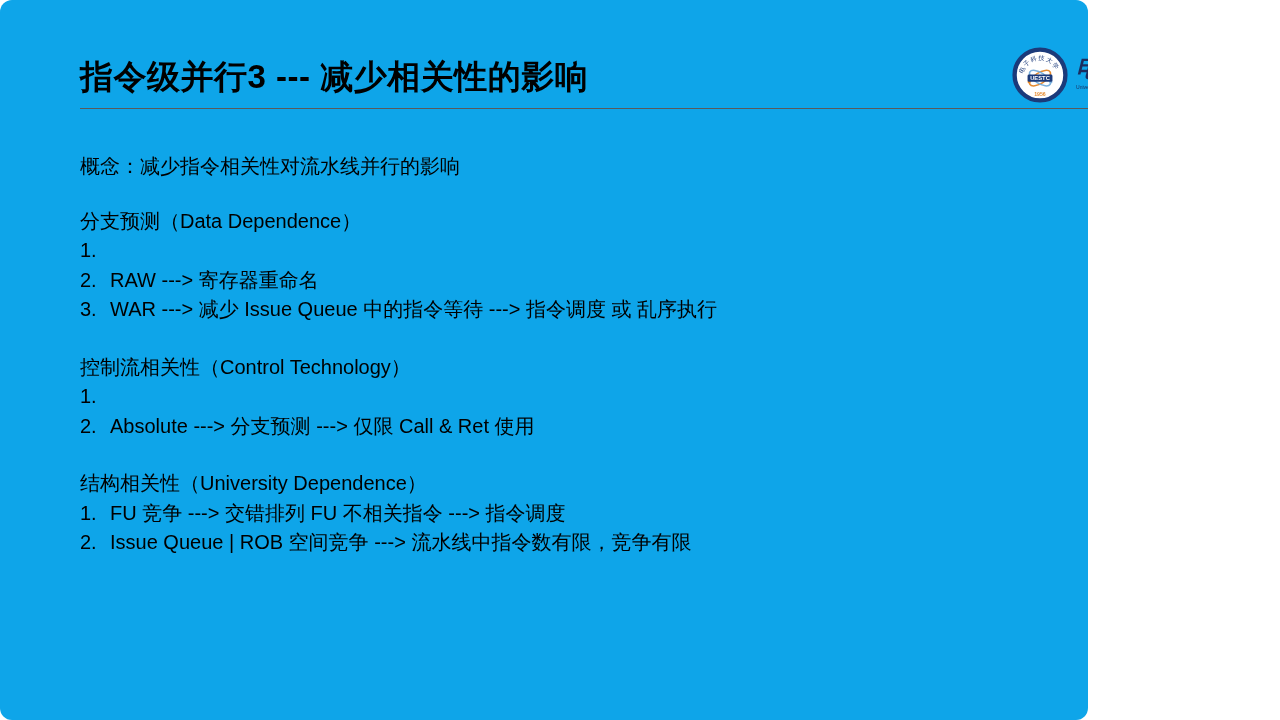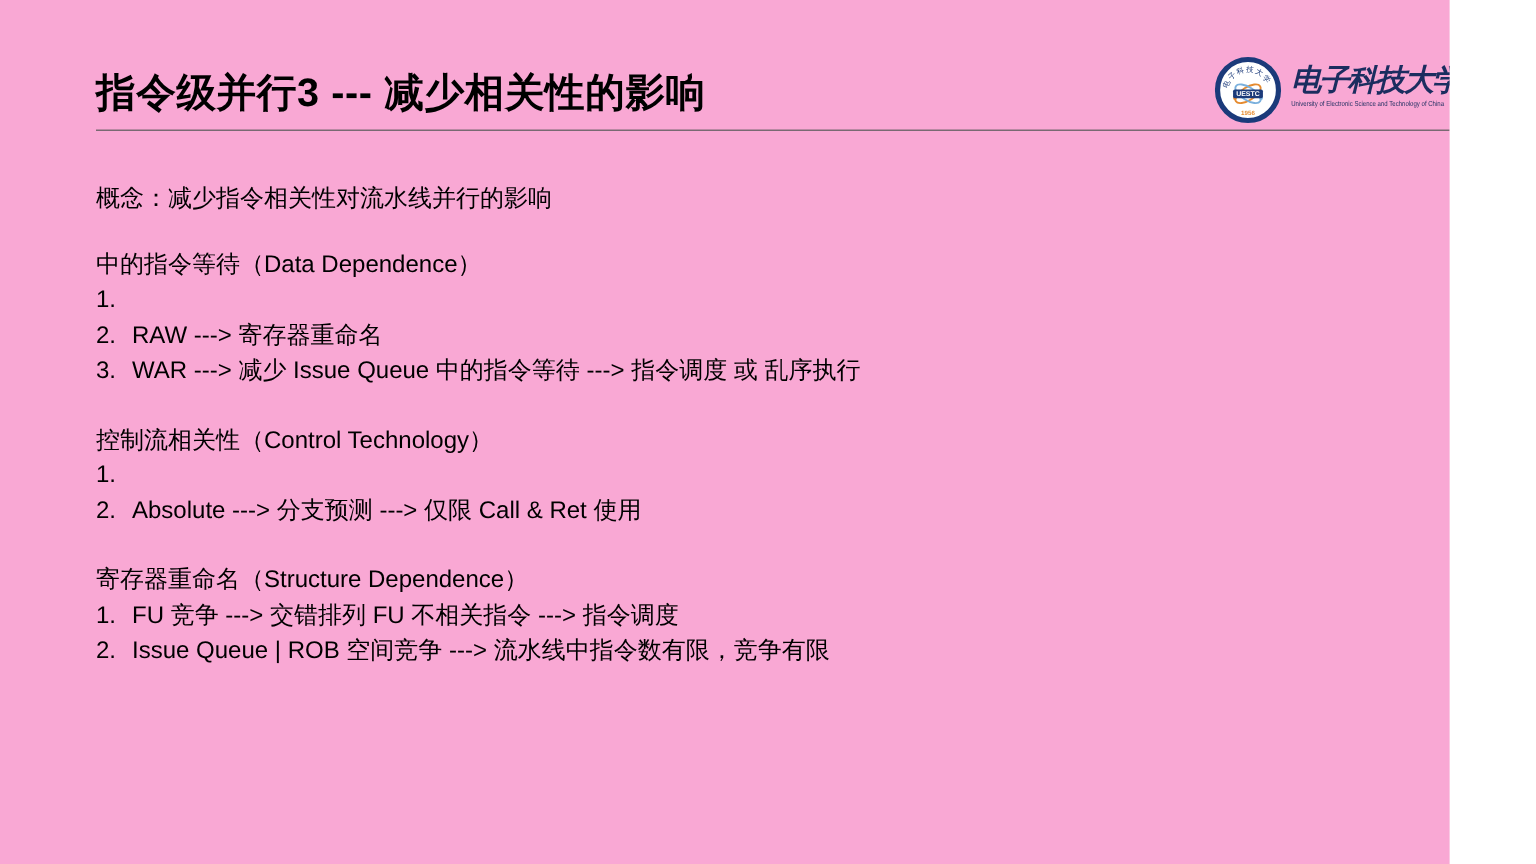--- a/index.html
+++ b/index.html
@@ -1,24 +1,25 @@
 <!DOCTYPE html>
 <html><head>
 <meta charset="utf-8">
 <style>
   * { margin: 0; padding: 0; box-sizing: border-box; }
   html, body { width: 1280px; height: 720px; background: #ffffff; }
   body { font-family: "Liberation Sans", "DejaVu Sans", sans-serif; }
 
   .slide {
     position: relative;
-    width: 1208px;
+    width: 1088px;
     height: 720px;
-    background: #f9a8d4;
+    background: #0ea5e9;
     overflow: hidden;
+    border-radius: 12px;
   }
 
   
   .slide-title {
     position: absolute;
     left: 80px;
     top: 58px;
     font-size: 33px;
     line-height: 38px;
     font-weight: 700;
@@ -107,21 +108,21 @@
     <div class="logo-text">
       <div class="uni-cn">电子科技大学</div>
       <div class="uni-en">University of Electronic Science and Technology of China</div>
     </div>
   </div>
 
   <div class="content">
     <div class="concept">概念：减少指令相关性对流水线并行的影响</div>
 
     <div class="section">
-      <div class="section-header">中的指令等待（Data Dependence）</div>
+      <div class="section-header">分支预测（Data Dependence）</div>
       <div class="item">
         <span class="item-num">1.</span>
       </div>
       <div class="item">
         <span class="item-num">2.</span>
         <span>RAW ---&gt; 寄存器重命名</span>
       </div>
       <div class="item">
         <span class="item-num">3.</span>
         <span>WAR ---&gt; 减少 Issue Queue 中的指令等待 ---&gt; 指令调度 或 乱序执行</span>
@@ -133,21 +134,21 @@
       <div class="item">
         <span class="item-num">1.</span>
       </div>
       <div class="item">
         <span class="item-num">2.</span>
         <span>Absolute ---&gt; 分支预测 ---&gt; 仅限 Call &amp; Ret 使用</span>
       </div>
     </div>
 
     <div class="section">
-      <div class="section-header">寄存器重命名（Structure Dependence）</div>
+      <div class="section-header">结构相关性（University Dependence）</div>
       <div class="item">
         <span class="item-num">1.</span>
         <span>FU 竞争 ---&gt; 交错排列 FU 不相关指令 ---&gt; 指令调度</span>
       </div>
       <div class="item">
         <span class="item-num">2.</span>
         <span>Issue Queue | ROB 空间竞争 ---&gt; 流水线中指令数有限，竞争有限</span>
       </div>
     </div>
   </div>

